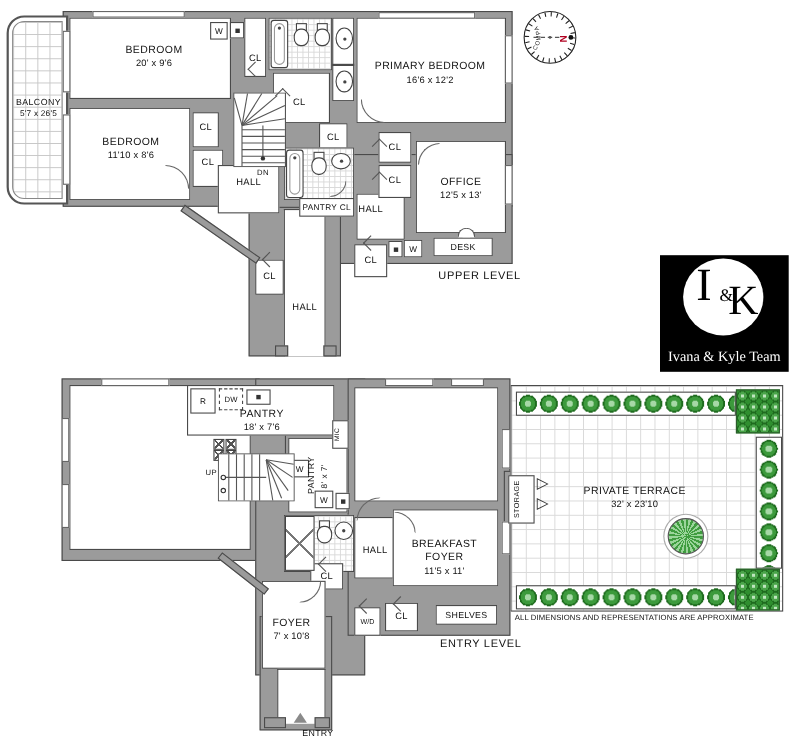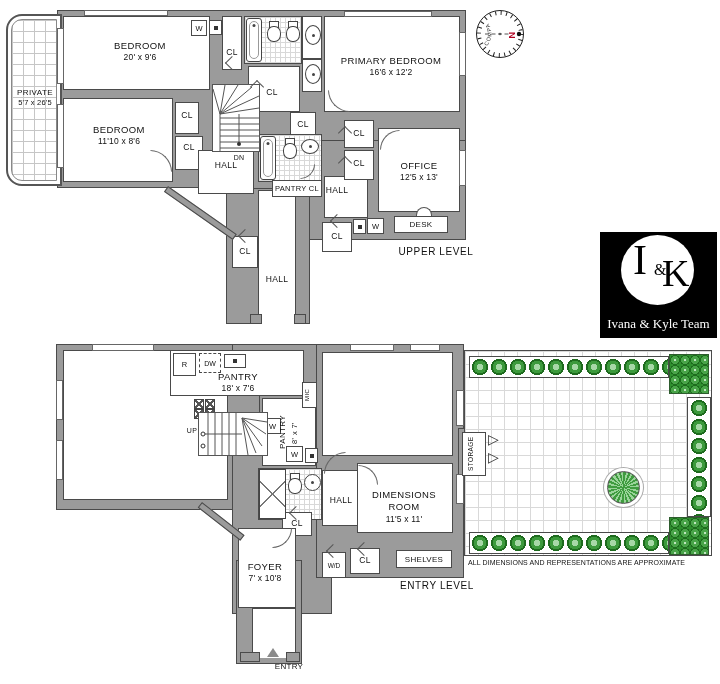--- a/index.html
+++ b/index.html
@@ -156,21 +156,21 @@
   <div class="chev" style="left:240px;top:231px;transform:rotate(-45deg)"></div>
 
   <div class="win" style="left:84px;top:10px;width:84px;height:6px"></div>
   <div class="win" style="left:344px;top:11px;width:88px;height:6px"></div>
   <div class="win" style="left:459px;top:32px;width:7px;height:44px"></div>
   <div class="win" style="left:459px;top:150px;width:7px;height:36px"></div>
   <div class="win" style="left:57px;top:28px;width:7px;height:56px"></div>
   <div class="win" style="left:57px;top:104px;width:7px;height:64px"></div>
 
   <div class="lbl" style="left:8px;top:88px;width:54px">
-    <span class="rname" style="font-size:8px">PRIVATE</span>
+    <span class="rname" style="font-size:8px">BALCONY</span>
     <span class="rdims" style="font-size:7.5px">5'7 x 26'5</span>
   </div>
   <div class="lbl" style="left:70px;top:40px;width:140px">
     <span class="rname">BEDROOM</span>
     <span class="rdims">20' x 9'6</span>
   </div>
   <div class="lbl" style="left:60px;top:124px;width:118px">
     <span class="rname">BEDROOM</span>
     <span class="rdims">11'10 x 8'6</span>
   </div>
@@ -306,31 +306,35 @@
   <div class="win" style="left:456px;top:474px;width:8px;height:30px"></div>
 
   <div class="abs tgrid" style="left:464px;top:350px;width:248px;height:206px;border:1px solid #4a4a4a;background-color:#fff;box-sizing:border-box">
     <div class="bush-h" style="left:4px;top:5px;width:200px;height:22px"></div>
     <div class="hedge" style="left:204px;top:3px;width:40px;height:40px"></div>
     <div class="bush-v" style="left:222px;top:46px;width:24px;height:120px"></div>
     <div class="hedge" style="left:204px;top:166px;width:40px;height:38px"></div>
     <div class="bush-h" style="left:4px;top:181px;width:200px;height:22px"></div>
     <div class="bigbush" style="left:142px;top:120px;width:31px;height:31px"></div>
   </div>
+  <div class="lbl" style="left:497px;top:441px;width:160px">
+    <span class="rname">PRIVATE TERRACE</span>
+    <span class="rdims">32' x 23'10</span>
+  </div>
   <div class="room" style="left:462px;top:432px;width:24px;height:44px"></div>
   <div class="vtext" style="left:467px;top:434px;height:40px;font-size:6.5px">STORAGE</div>
   <div class="swing" style="left:488px;top:432px">▷</div>
   <div class="swing" style="left:488px;top:450px">▷</div>
 
   <div class="lbl" style="left:188px;top:371px;width:100px">
     <span class="rname">PANTRY</span>
     <span class="rdims">18' x 7'6</span>
   </div>
   <div class="lbl wrap" style="left:366px;top:489px;width:76px">
-    <span class="rname">DIMENSIONS ROOM</span>
+    <span class="rname">BREAKFAST FOYER</span>
     <span class="rdims">11'5 x 11'</span>
   </div>
   <div class="lbl" style="left:230px;top:561px;width:70px">
     <span class="rname">FOYER</span>
     <span class="rdims">7' x 10'8</span>
   </div>
   <div class="vtext" style="left:278px;top:402px;height:60px;font-size:8px">PANTRY</div>
   <div class="vtext" style="left:290px;top:406px;height:54px;font-size:7.5px">8' x 7'</div>
   <div class="sm" style="left:322px;top:495px;width:38px">HALL</div>
   <div class="sm" style="left:287px;top:518px;width:20px">CL</div>

